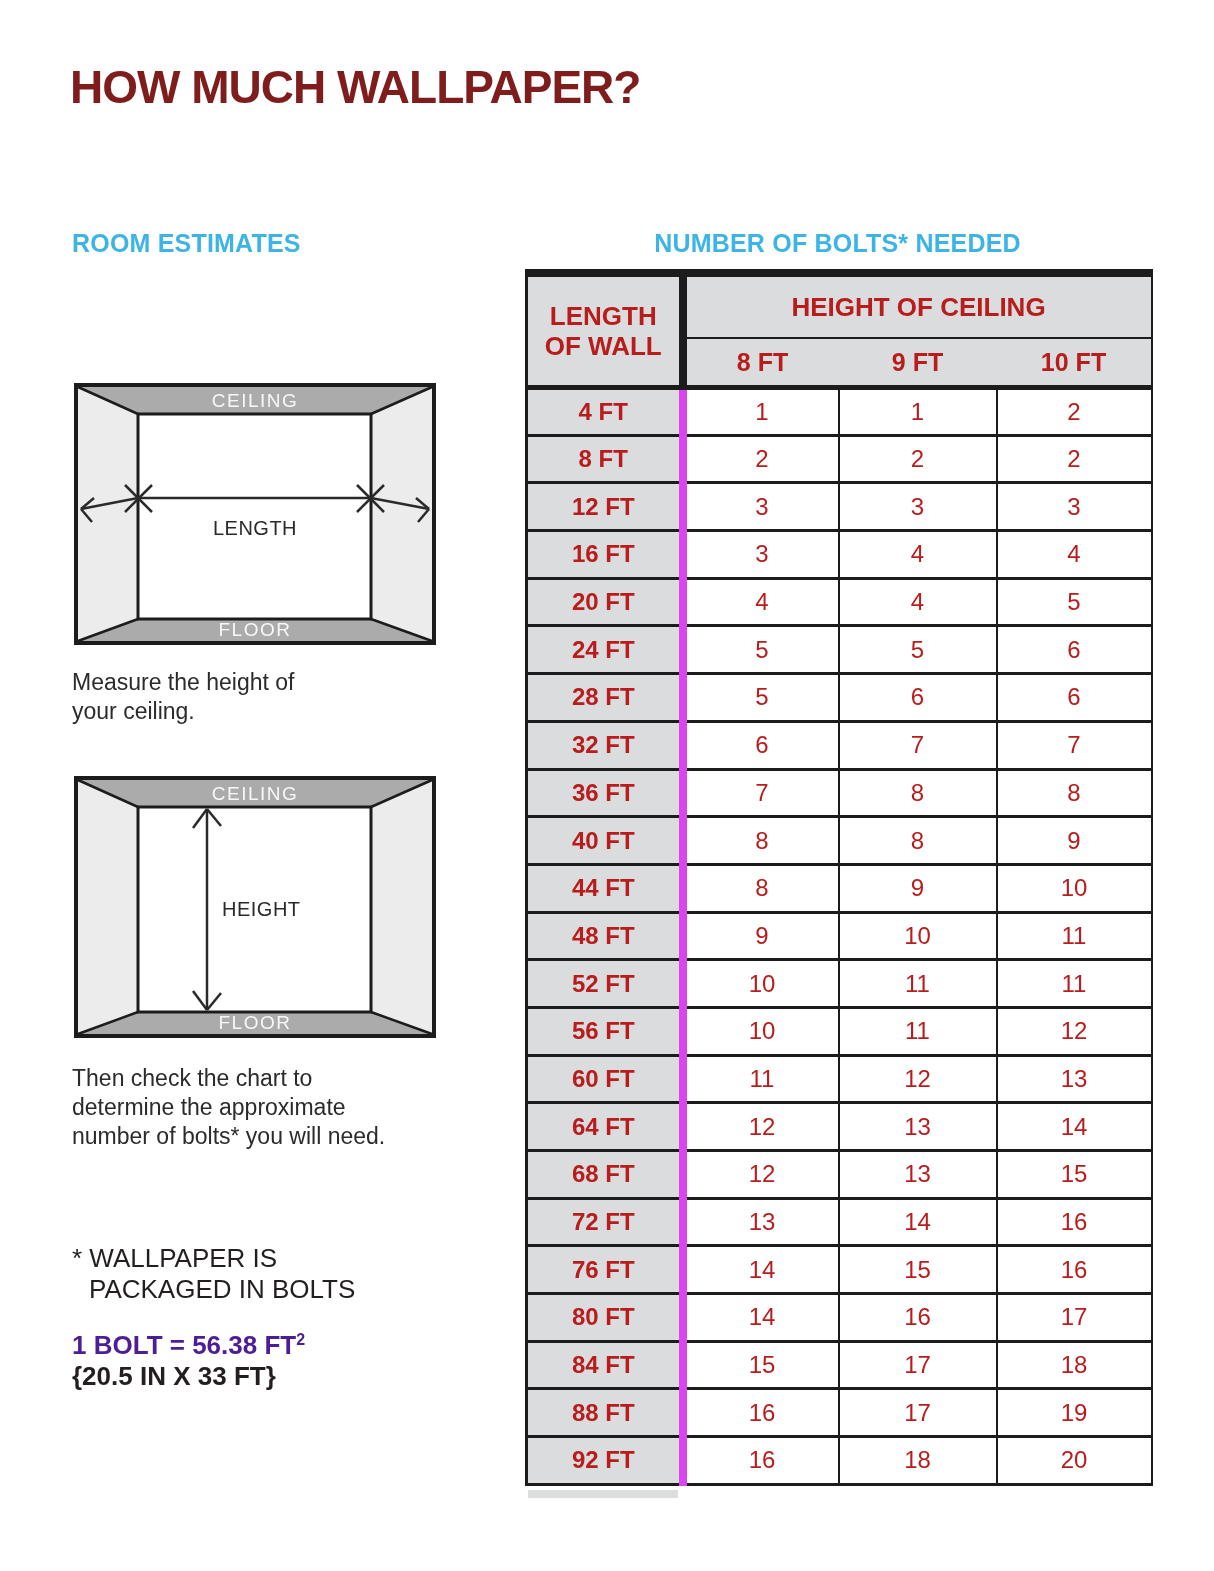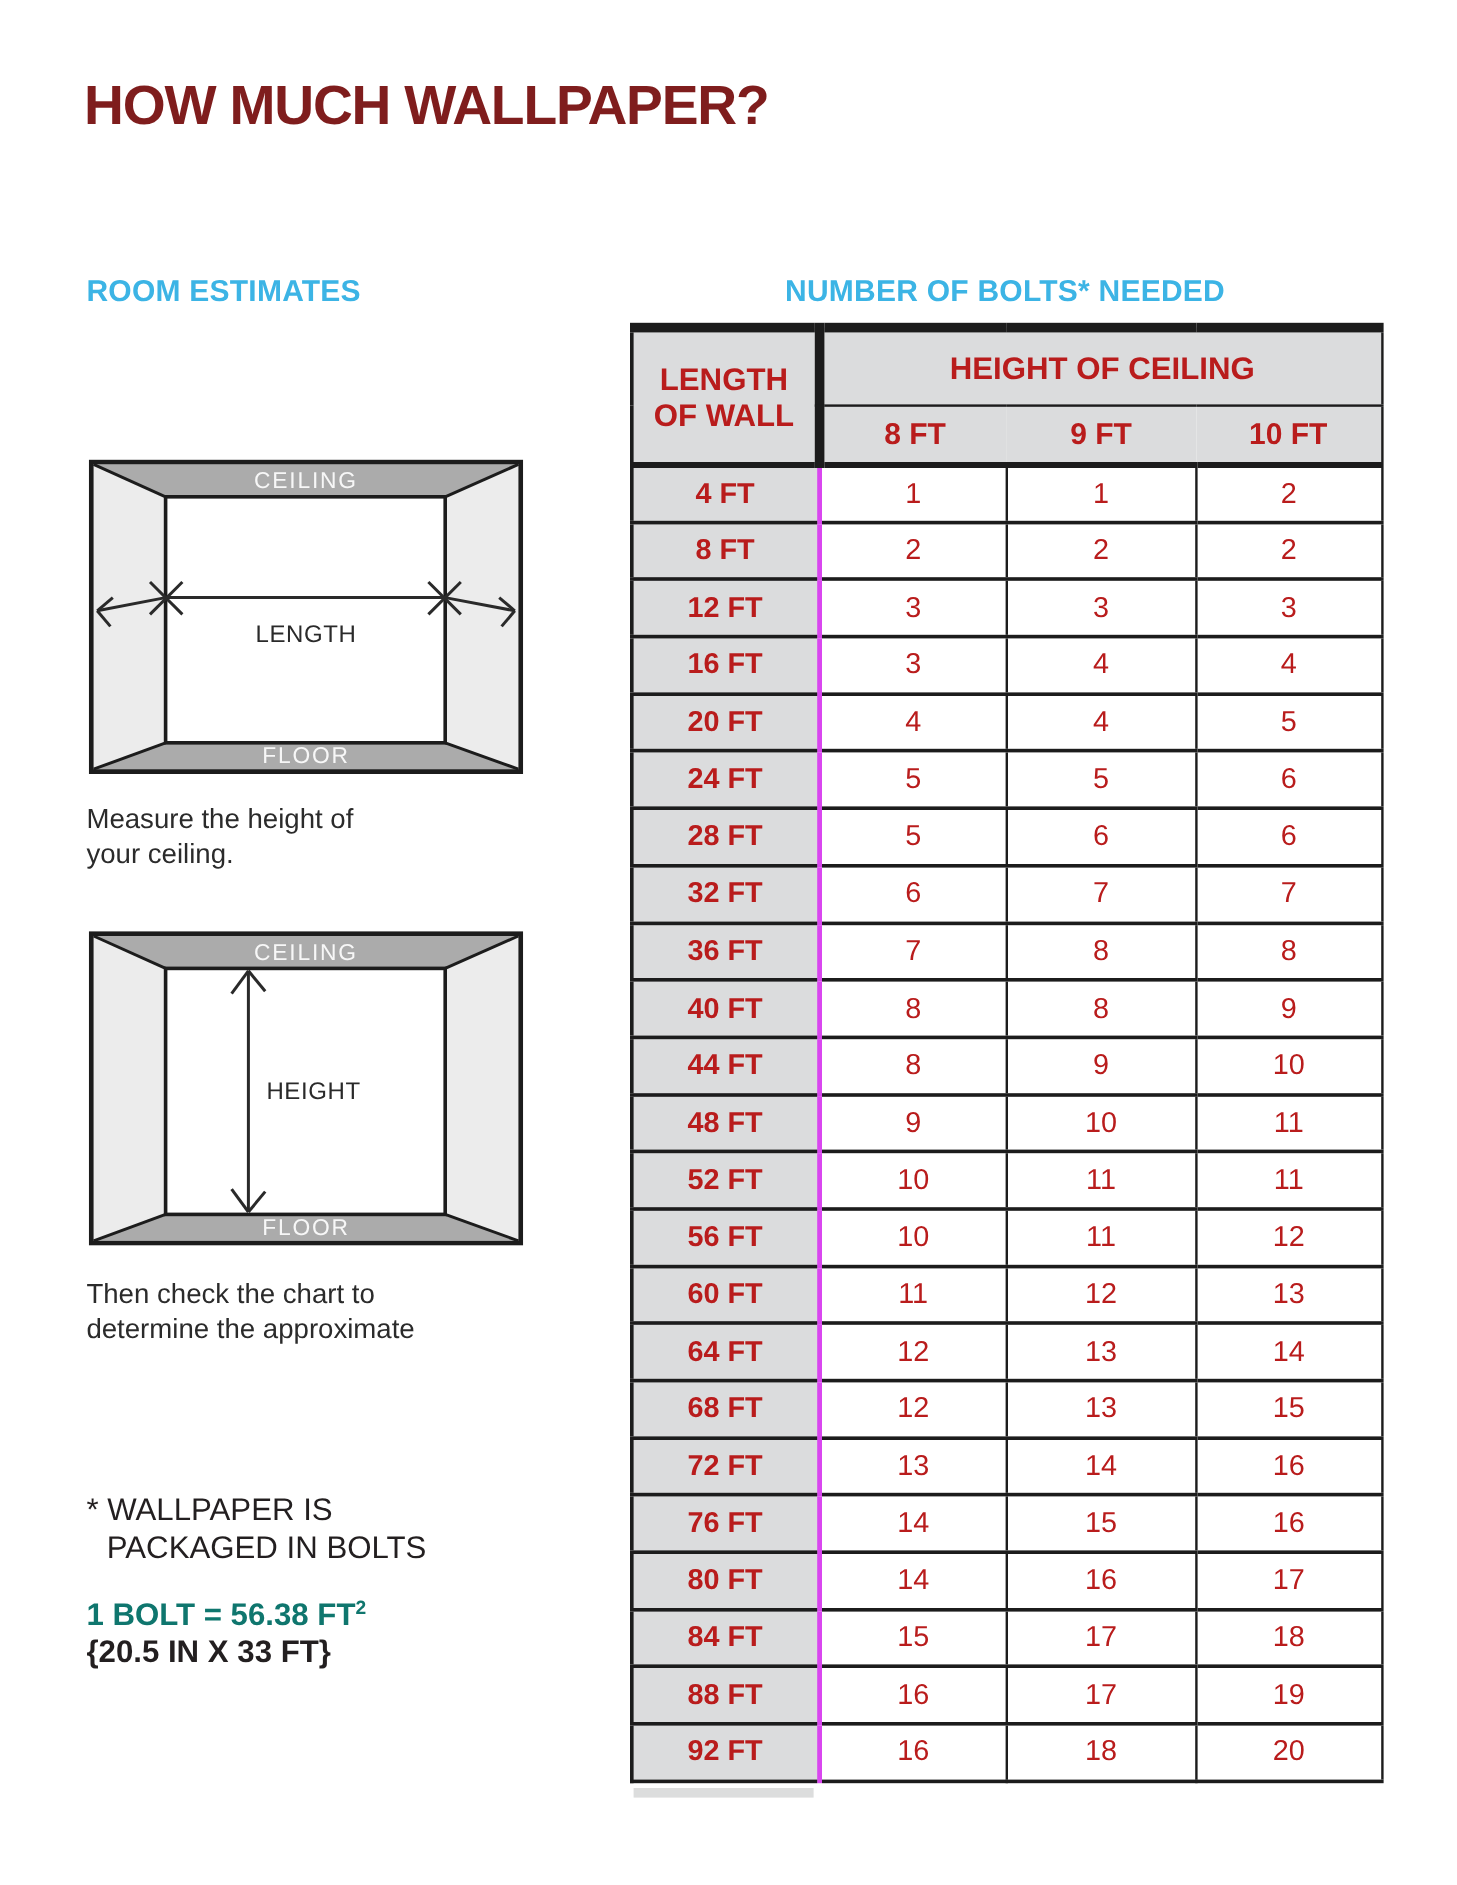--- a/index.html
+++ b/index.html
@@ -56,21 +56,21 @@
     font-weight: normal;
     line-height: 31px;
     color: #231f20;
   }
   .footnote .indent { padding-left: 17px; }
   .bolt-area {
     position: absolute;
     left: 72px; top: 1330px;
     font-size: 26px;
     font-weight: bold;
-    color: #0f766e;
+    color: #4c1d95;
   }
   .bolt-area sup { font-size: 16px; vertical-align: 9px; }
   .bolt-dims {
     position: absolute;
     left: 72px; top: 1361px;
     font-size: 26px;
     font-weight: bold;
     color: #231f20;
   }
   table.bolts {
@@ -106,21 +106,21 @@
   .ft-row th {
     background: #dbdcdd;
     height: 46px;
     border-bottom: 5px solid #1c1c1c;
     font-size: 25px;
     font-weight: bold;
   }
   tbody tr { height: 47.7px; }
   tbody th.rowlabel {
     background: #dbdcdd;
-    border-right: 4px solid #d946ef;
+    border-right: 8px solid #d946ef;
     border-top: 3px solid #1c1c1c;
     font-size: 24px;
     font-weight: bold;
   }
   tbody td.val {
     border: 2px solid #1c1c1c;
     border-top: 3px solid #1c1c1c;
     font-size: 24px;
     font-weight: normal;
   }
@@ -200,20 +200,21 @@
       <line x1="133" y1="234" x2="147" y2="217"></line>
     </g>
     <text class="room-label" x="181" y="24" text-anchor="middle">CEILING</text>
     <text class="room-label" x="181" y="253" text-anchor="middle">FLOOR</text>
     <text class="measure-label" x="148" y="140" text-anchor="start">HEIGHT</text>
   </svg>
 
   <div class="para p3">
     <div>Then check the chart to</div>
     <div>determine the approximate</div>
+    <div>number of bolts* you will need.</div>
   </div>
 
   <div class="footnote">
     <div>* WALLPAPER IS</div>
     <div class="indent">PACKAGED IN BOLTS</div>
   </div>
 
   <div class="bolt-area">
     <span>1 BOLT = 56.38 FT</span><sup>2</sup>
   </div>

